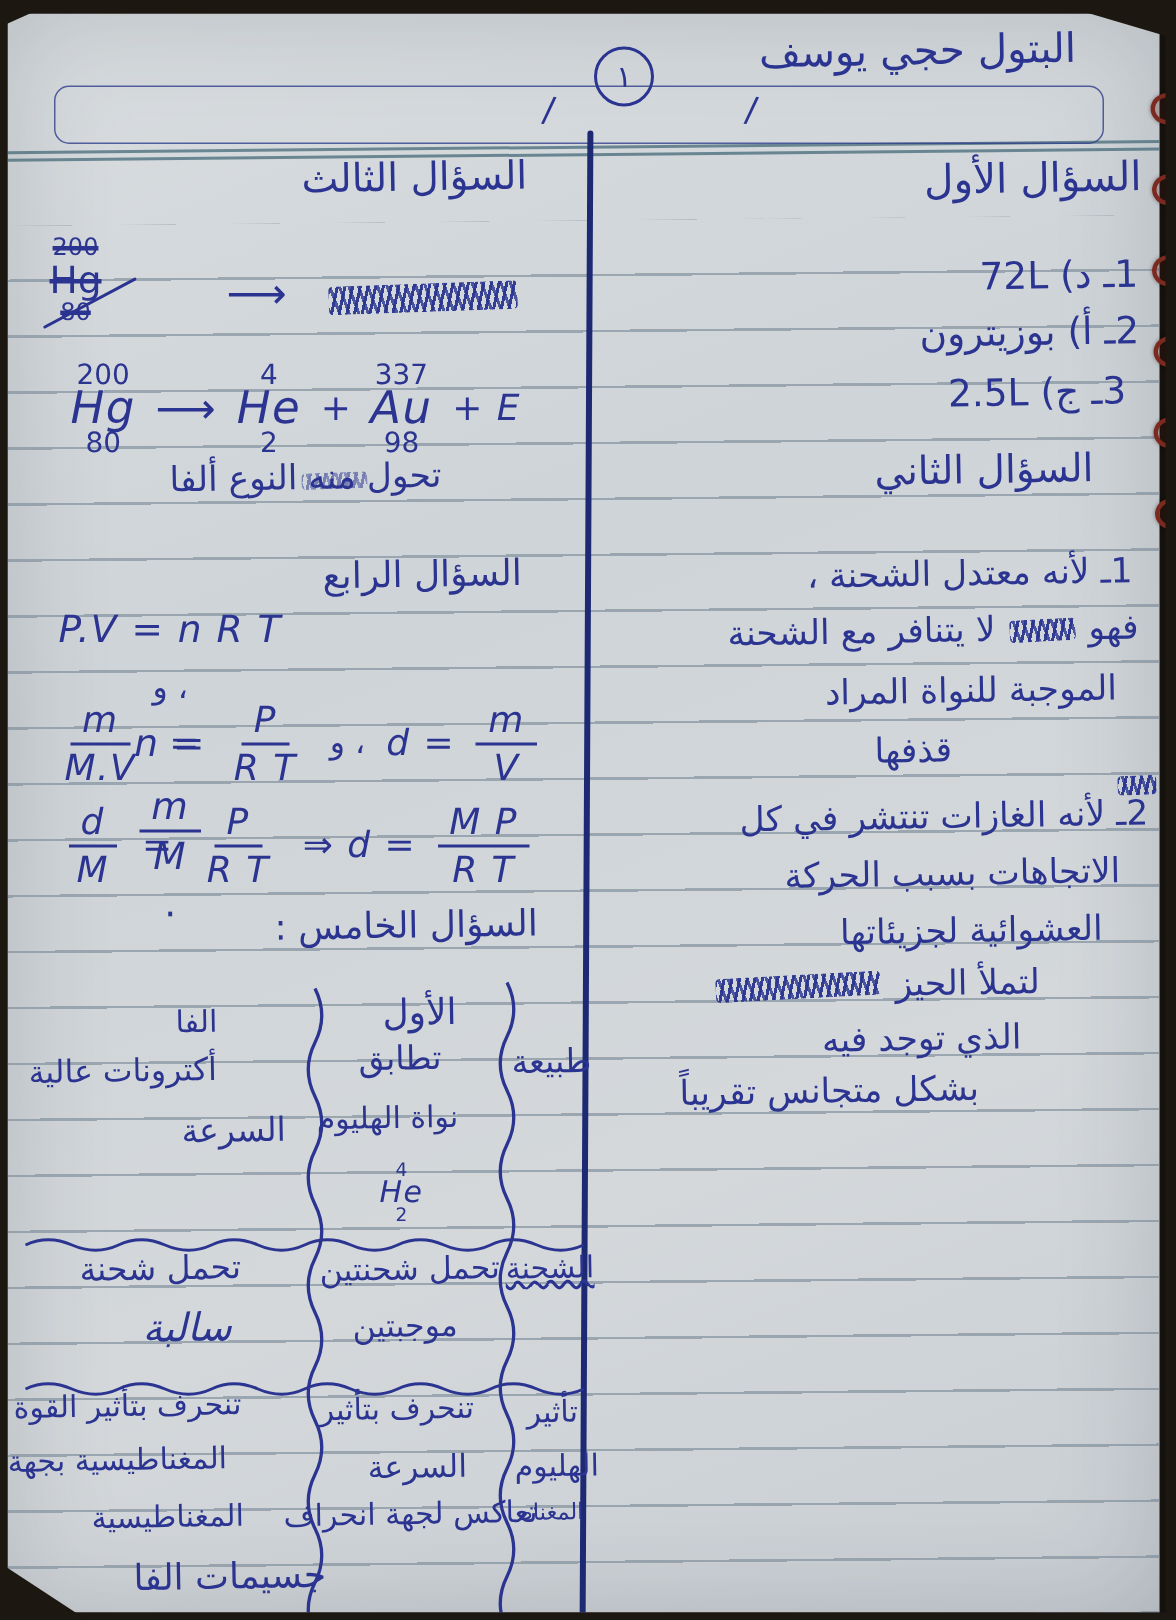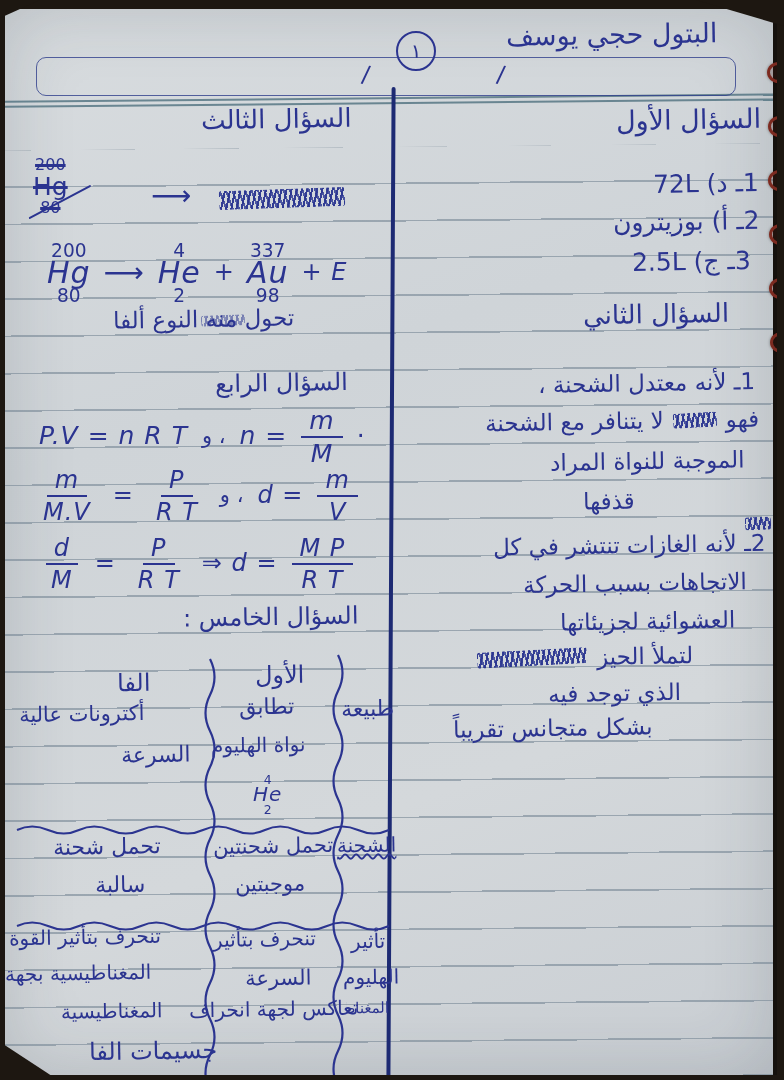--- a/index.html
+++ b/index.html
@@ -123,21 +123,21 @@
         </span>
         <span class="lat" style="font-size:24px;">+ E</span>
       </span>
     </div>
 
     <div class="t rtl rot" style="left:108px;top:298px;font-size:23px;">تحول منه النوع ألفا</div>
     <span class="scrib" style="position:absolute;left:196px;top:306px;width:44px;height:11px;opacity:.55;"></span>
 
     <div class="t rtl rot" style="left:210px;top:362px;font-size:24px;">السؤال الرابع</div>
 
-    <div class="t eqrow" style="left:34px;top:398px;font-size:25px;">
+    <div class="t eqrow" style="left:34px;top:398px;font-size:25px;flex-direction:column;">
       <span class="lat">P.V = n R T</span>
       <span class="rtl" style="font-size:21px;">، و</span>
       <span class="lat">n =</span>
       <span class="frac lat">
         <span class="num">m</span>
         <span class="den">M</span>
       </span>
       <span>·</span>
     </div>
 
@@ -186,40 +186,40 @@
     </svg>
 
     <svg style="left:12px;top:814px;" width="372" height="14">
       <path d="M0 7 q 15 -7 31 0 t 31 0 t 31 0 t 31 0 t 31 0 t 31 0 t 31 0 t 31 0 t 31 0 t 31 0 t 31 0 t 31 0" fill="none" stroke="#2b3490" stroke-width="2"></path>
     </svg>
     <svg style="left:12px;top:910px;" width="372" height="14">
       <path d="M0 7 q 15 -7 31 0 t 31 0 t 31 0 t 31 0 t 31 0 t 31 0 t 31 0 t 31 0 t 31 0 t 31 0 t 31 0 t 31 0" fill="none" stroke="#2b3490" stroke-width="2"></path>
     </svg>
 
     <div class="t rtl rot" style="left:250px;top:654px;font-size:24px;">الأول</div>
-    <div class="t rtl rot" style="left:112px;top:662px;font-size:24px;">الفا</div>
+    <div class="t rtl rot" style="left:112px;top:662px;font-size:20px;">الفا</div>
 
     <div class="t rtl rot" style="left:336px;top:688px;font-size:22px;">طبيعة</div>
     <div class="t rtl rot" style="left:234px;top:686px;font-size:22px;">تطابق</div>
     <div class="t rtl rot" style="left:206px;top:726px;font-size:20px;">نواة الهليوم</div>
     <div class="t" style="left:248px;top:758px;font-size:20px;">
       <span class="nuclide">
         <span class="mass">4</span>
         <span class="sym lat">He</span>
         <span class="z">2</span>
       </span>
     </div>
     <div class="t rtl rot" style="left:14px;top:694px;font-size:21px;">أكترونات عالية</div>
     <div class="t rtl rot" style="left:116px;top:734px;font-size:22px;">السرعة</div>
 
     <div class="t rtl rot" style="left:332px;top:826px;font-size:20px;text-decoration:underline wavy 1.5px;">الشحنة</div>
     <div class="t rtl rot" style="left:208px;top:826px;font-size:21px;">تحمل شحنتين</div>
     <div class="t rtl rot" style="left:230px;top:864px;font-size:21px;">موجبتين</div>
     <div class="t rtl rot" style="left:48px;top:826px;font-size:22px;">تحمل شحنة</div>
-    <div class="t rtl rot" style="left:90px;top:864px;font-size:22px;">سالبة</div>
+    <div class="t rtl rot" style="left:90px;top:864px;font-size:26px;font-style:italic;">سالبة</div>
 
     <div class="t rtl rot" style="left:346px;top:922px;font-size:20px;">تأثير</div>
     <div class="t rtl rot" style="left:338px;top:958px;font-size:20px;">الهليوم</div>
     <div class="t rtl rot" style="left:342px;top:992px;font-size:15px;width:42px;overflow:hidden;">المغناطيسي</div>
     <div class="t rtl rot" style="left:208px;top:920px;font-size:20px;">تنحرف بتأثير</div>
     <div class="t rtl rot" style="left:240px;top:958px;font-size:21px;">السرعة</div>
     <div class="t rtl rot" style="left:56px;top:992px;font-size:20px;">المغناطيسية</div>
     <div class="t rtl rot" style="left:4px;top:918px;font-size:20px;">تنحرف بتأثير القوة</div>
     <div class="t rtl rot" style="left:0px;top:954px;font-size:20px;">المغناطيسية بجهة</div>
     <div class="t rtl rot" style="left:184px;top:990px;font-size:20px;">تعاكس لجهة انحراف</div>

